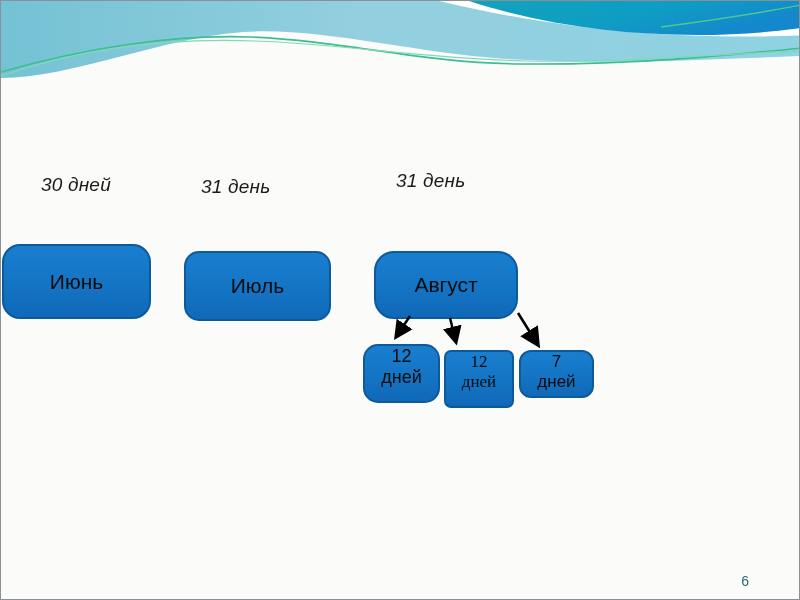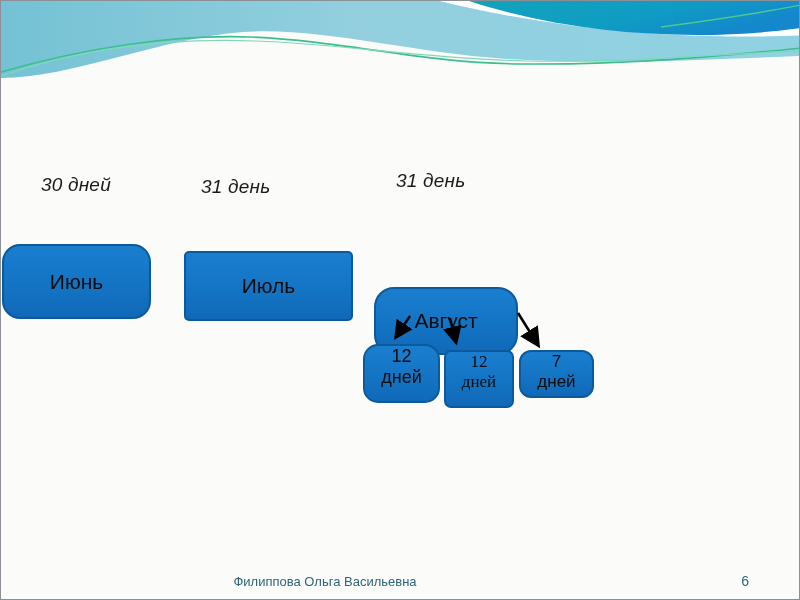--- a/index.html
+++ b/index.html
@@ -23,22 +23,22 @@
   .dl-3{left:395px;top:169px;}
   .month-box{
     position:absolute;
     background:linear-gradient(180deg, #1a7ecf 0%, var(--box_fill,#1474c4) 55%, #1069b8 100%);
     border:2px solid var(--box_border,#0d5a9b);
     display:flex;align-items:center;justify-content:center;
     color:#0b0b0b;font-size:21px;
     box-sizing:border-box;
   }
   .mb-june{left:1px;top:243px;width:149px;height:75px;border-radius:18px;}
-  .mb-july{left:183px;top:250px;width:169px;height:70px;border-radius:5px;}
-  .mb-august{left:373px;top:250px;width:144px;height:68px;border-radius:20px;margin-top:36px;}
+  .mb-july{left:183px;top:250px;width:147px;height:70px;border-radius:15px;}
+  .mb-august{left:373px;top:250px;width:144px;height:68px;border-radius:20px;}
   .sub-box{
     position:absolute;
     background:linear-gradient(180deg, #1a7ecf 0%, var(--box_fill,#1474c4) 55%, #1069b8 100%);
     border:2px solid var(--box_border,#0d5a9b);
     display:flex;flex-direction:column;align-items:center;
     color:#0b0b0b;text-align:center;line-height:1.18;
     box-sizing:border-box;
   }
   .sb-1{left:362px;top:343px;width:77px;height:59px;border-radius:15px;font-size:18px;}
   .sb-2{left:443px;top:349px;width:70px;height:58px;border-radius:7px;
@@ -111,16 +111,15 @@
   </div>
   <div class="sub-box sb-2">
     <span>12</span>
     <span>дней</span>
   </div>
   <div class="sub-box sb-3">
     <span>7</span>
     <span>дней</span>
   </div>
 
-  <div class="footer-author">Филиппова Ольга Васильевна</div>
   <div class="footer-page">6</div>
 
 </div>
 
 </body></html>

